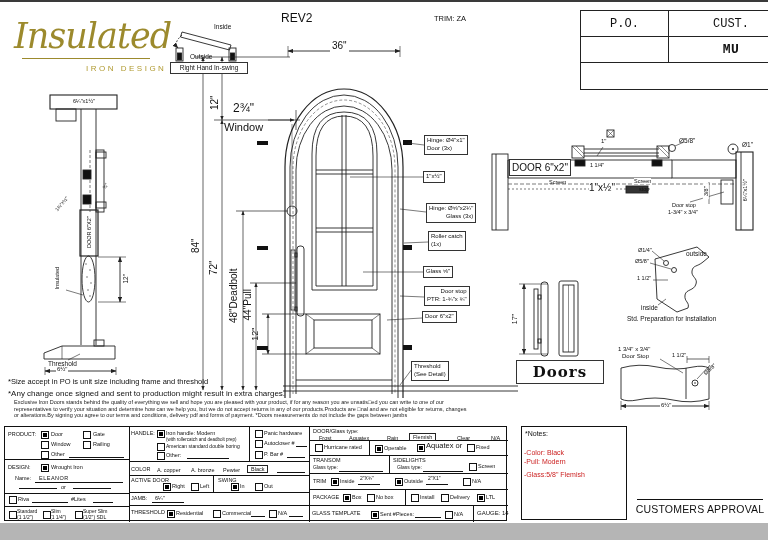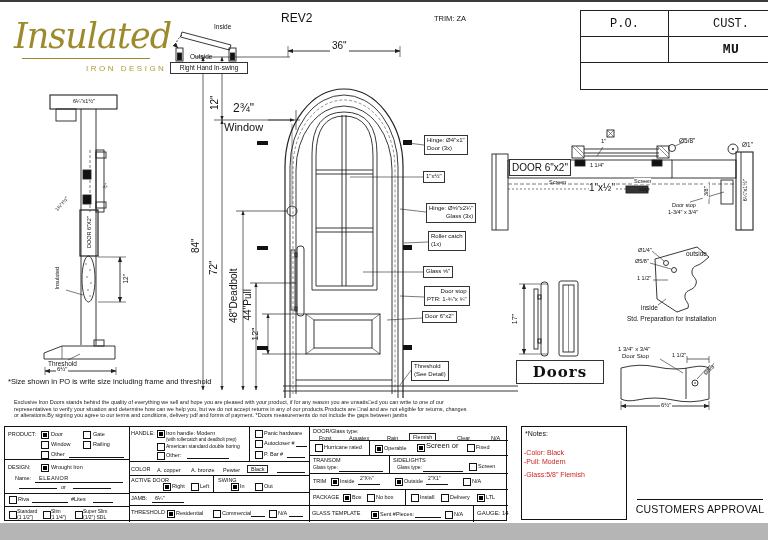--- a/index.html
+++ b/index.html
@@ -315,21 +315,22 @@
 
 <div class="lbl rot" style="left:507px;top:313px;width:16px;font-size:7px;">17"</div>
 <div class="clout" style="left:516px;top:358px;width:86px;height:22px;border-width:1.5px;font-family:'DejaVu Serif','Liberation Serif',serif;font-weight:bold;font-size:15px;text-align:center;line-height:22px;padding:0;letter-spacing:1px;">Doors</div>
 
 <div class="lbl" style="left:618px;top:344px;">1 3/4" x 3/4"</div>
 <div class="lbl" style="left:622px;top:351px;">Door Stop</div>
 <div class="lbl" style="left:672px;top:350px;font-size:5.5px;background:#fff;">1 1/2"</div>
 <div class="lbl" style="left:702px;top:362px;width:20px;font-size:5.5px;transform:rotate(-42deg);">Ø5/8"</div>
 <div class="lbl" style="left:660px;top:400px;font-size:6px;background:#fff;padding:0 1px;">6½"</div>
 
-<div class="lbl" style="left:8px;top:376px;font-size:7.5px;">*Size shown in PO is write size including frame and threshold</div>
+<div class="lbl" style="left:8px;top:376px;font-size:7.5px;">*Size accept in PO is unit size including frame and threshold</div>
+<div class="lbl" style="left:8px;top:387px;font-size:8px;">*Any change once signed and sent to production might result in extra charges.</div>
 <div class="fine" style="left:14px;top:398px;">Exclusive Iron Doors stands behind the quality of everything we sell and hope you are pleased with your product, if for any reason you are unsatis□ed you can write to one of our</div>
 <div class="fine" style="left:14px;top:404.5px;">representatives to verify your situation and determine how can we help you, but we do not accept returns in any of our products.Products are □nal and are not eligible for returns, changes</div>
 <div class="fine" style="left:14px;top:411px;">or alterations.By signing you agree to our terms and conditions, delivery pdf and forms of payment. *Doors measurements do not include the gaps between jambs</div>
 
 <div class="form">
 
   <div class="vrule" style="left:124px;top:0;height:95px;"></div>
   <div class="vrule" style="left:304px;top:0;height:95px;"></div>
   <div class="rule" style="left:0;top:32px;width:124px;"></div>
   <div class="rule" style="left:0;top:66px;width:124px;"></div>
@@ -444,21 +445,21 @@
   <div class="lbl f55" style="left:344px;top:7.5px;">Aquatex</div>
   <div class="lbl f55" style="left:382px;top:7.5px;">Rain</div>
   <div class="lbl f55 boxed" style="left:404px;top:5.5px;">Flemish</div>
   <div class="lbl f55" style="left:452px;top:7.5px;">Clear</div>
   <div class="lbl f55" style="left:486px;top:7.5px;">N/A</div>
   <span class="cb" style="left:310px;top:17px;"></span>
   <div class="lbl f55" style="left:319px;top:17px;">Hurricane rated</div>
   <span class="cb on" style="left:370px;top:18px;"></span>
   <div class="lbl f55" style="left:379px;top:18px;">Operable</div>
   <span class="cb on" style="left:412px;top:17px;"></span>
-  <div class="lbl" style="left:421px;top:15px;font-size:7.5px;">Screen or</div>
+  <div class="lbl" style="left:421px;top:15px;font-size:7.5px;">Aquatex or</div>
   <span class="cb" style="left:462px;top:17px;"></span>
   <div class="lbl f55" style="left:471px;top:17px;">Fixed</div>
 
   <div class="lbl f55" style="left:308px;top:30px;">TRANSOM</div>
   <div class="lbl f5" style="left:308px;top:38px;">Glass type:</div>
   <div class="rule" style="left:334px;top:44px;width:44px;"></div>
   <div class="lbl f55" style="left:388px;top:30px;">SIDELIGHTS</div>
   <div class="lbl f5" style="left:392px;top:38px;">Glass type:</div>
   <div class="rule" style="left:418px;top:44px;width:40px;"></div>
   <span class="cb" style="left:464px;top:36px;"></span>

